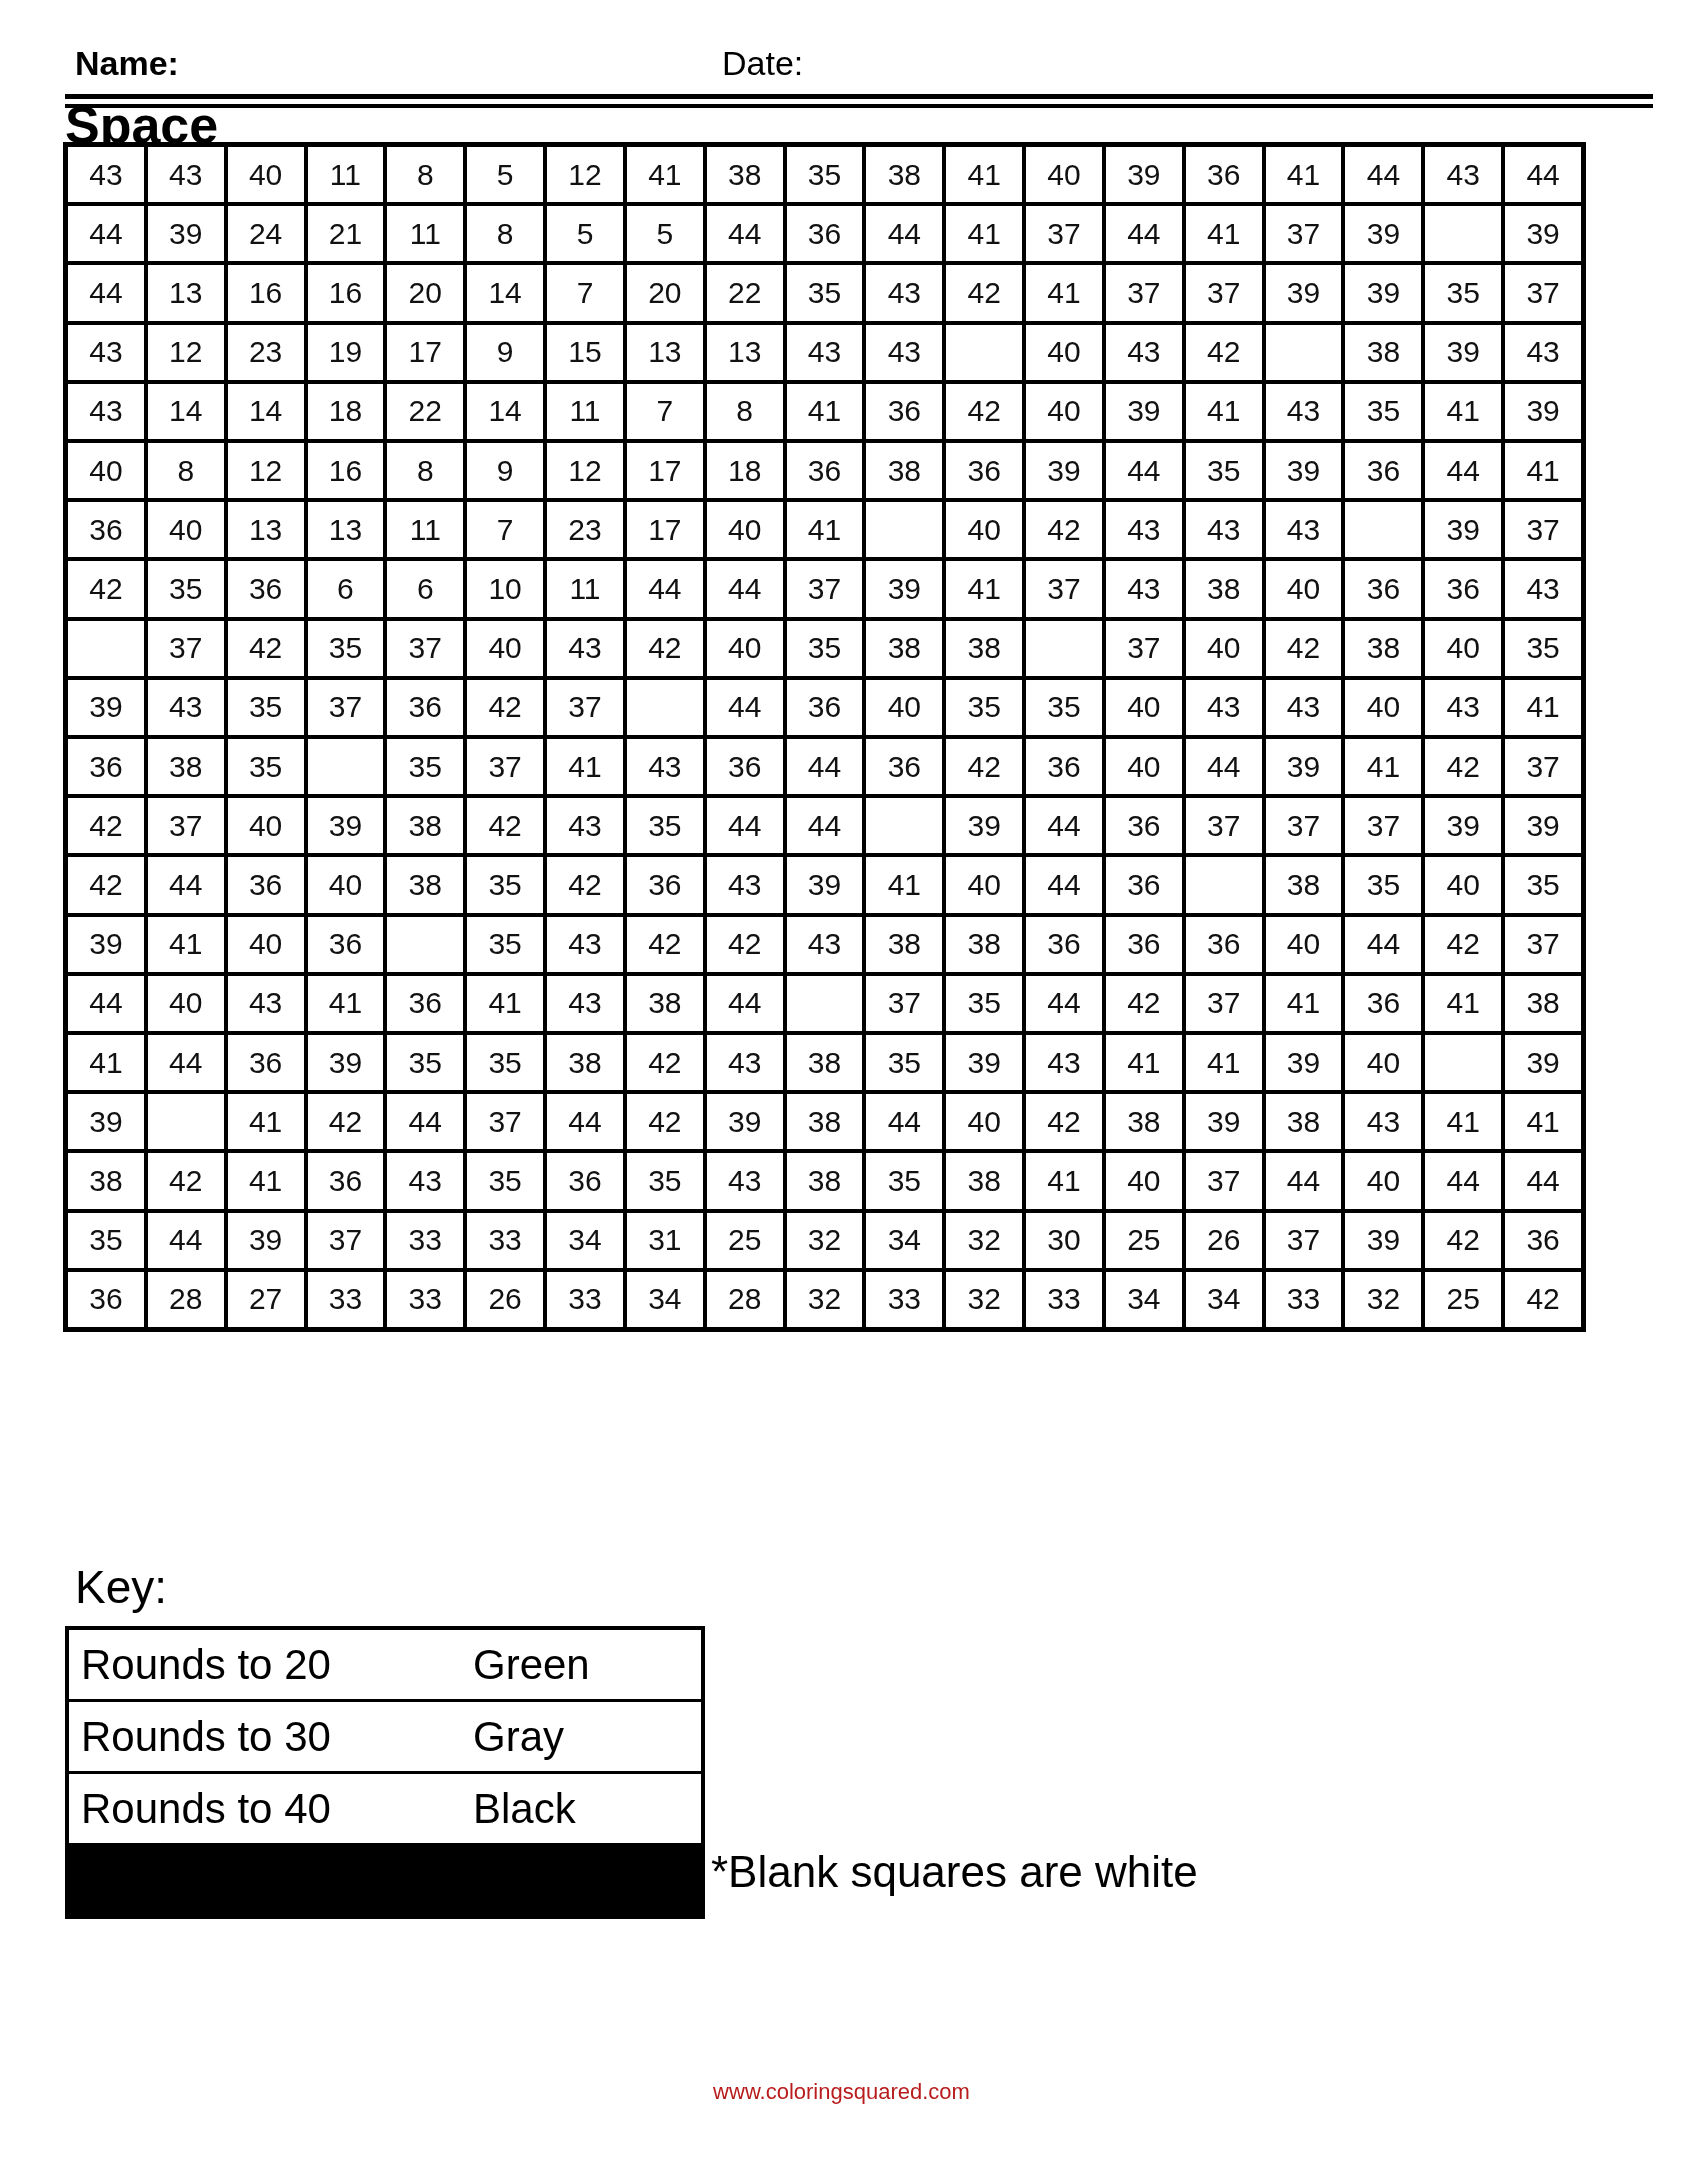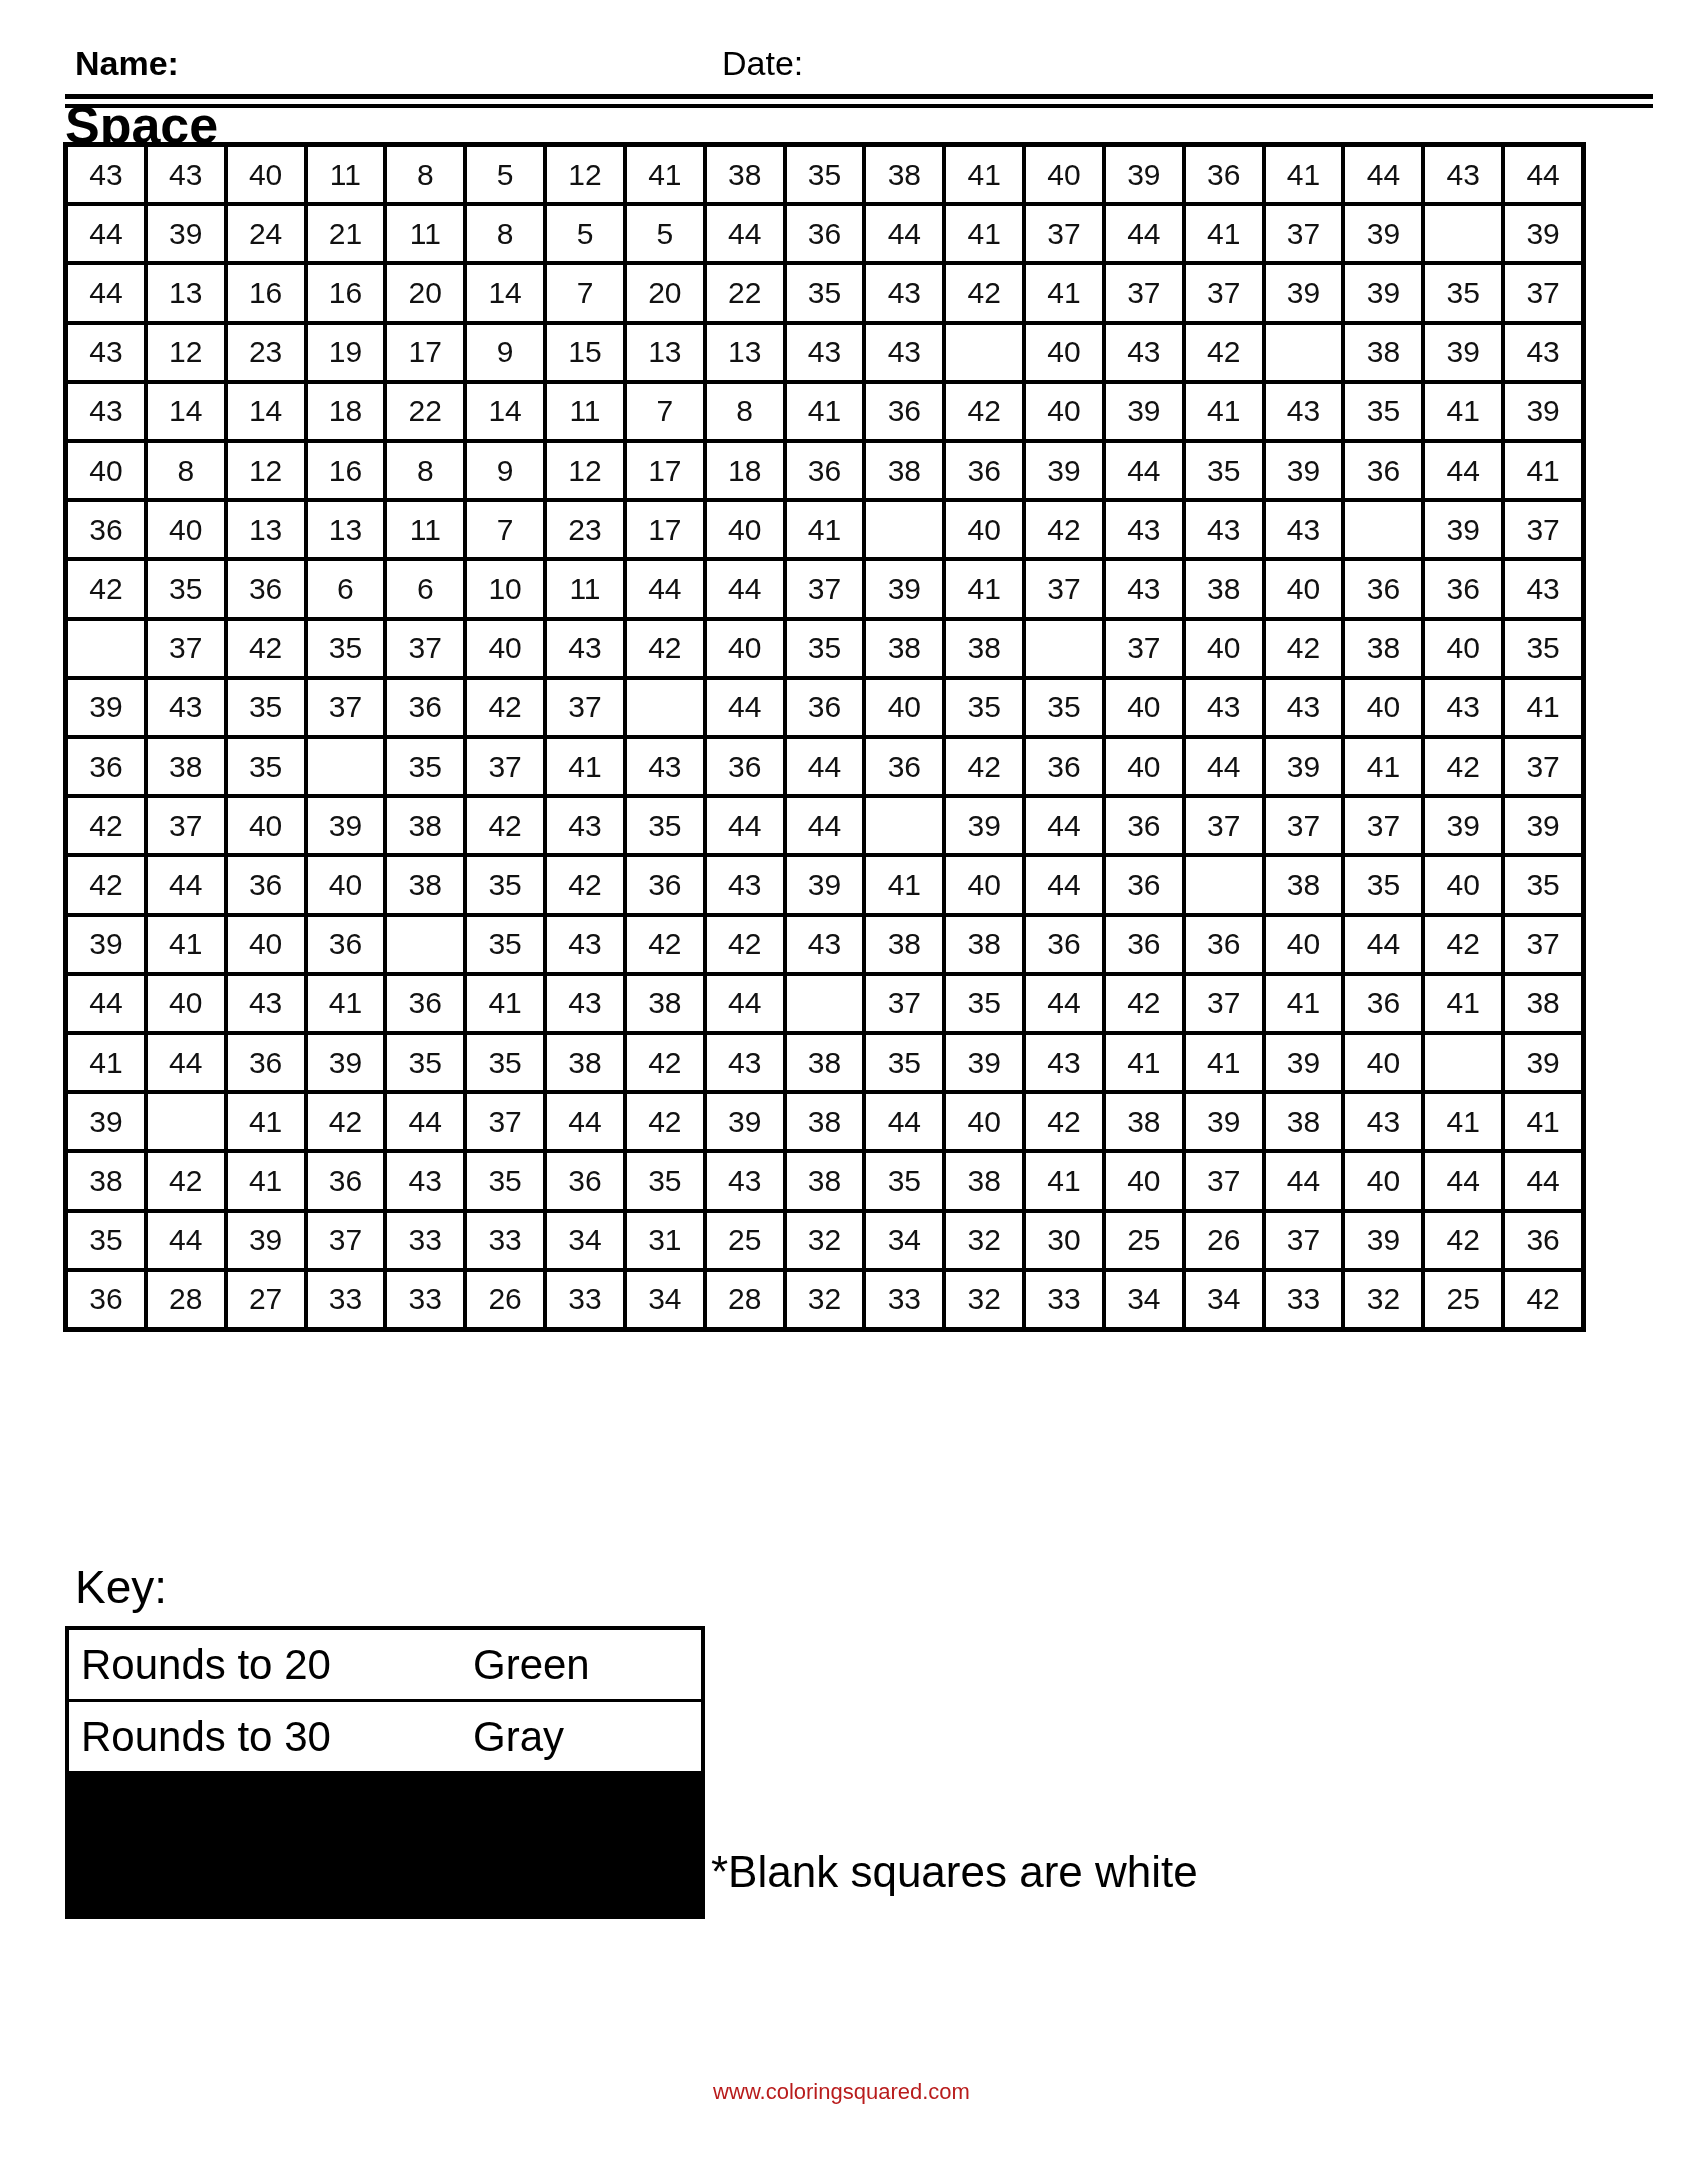--- a/index.html
+++ b/index.html
@@ -486,17 +486,21 @@
 <div class="key-heading">Key:</div>
 <div class="key-table">
   <div class="key-row">
     <span class="key-range">Rounds to 20</span>
     <span class="key-color">Green</span>
   </div>
   <div class="key-row">
     <span class="key-range">Rounds to 30</span>
     <span class="key-color">Gray</span>
   </div>
+  <div class="key-row">
+    <span class="key-range">Rounds to 40</span>
+    <span class="key-color">Black</span>
+  </div>
 </div>
 <div class="blank-note">*Blank squares are white</div>
 
 <div class="footer-url">www.coloringsquared.com</div>
 
 
 </body></html>

